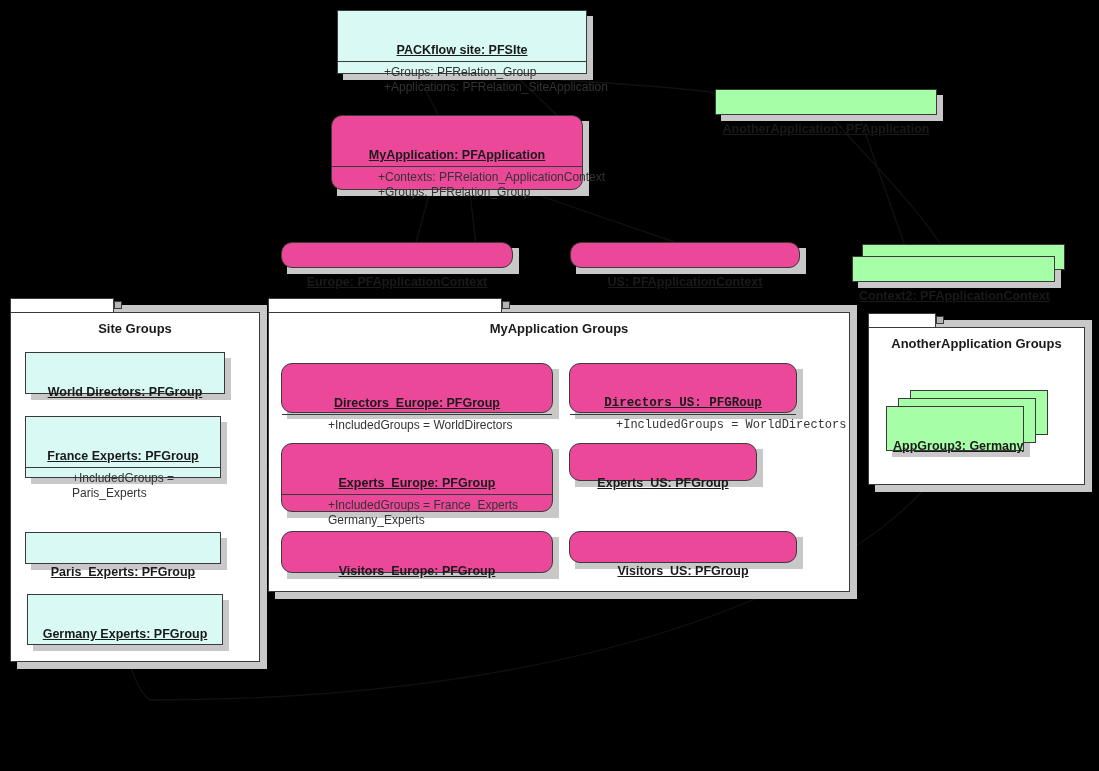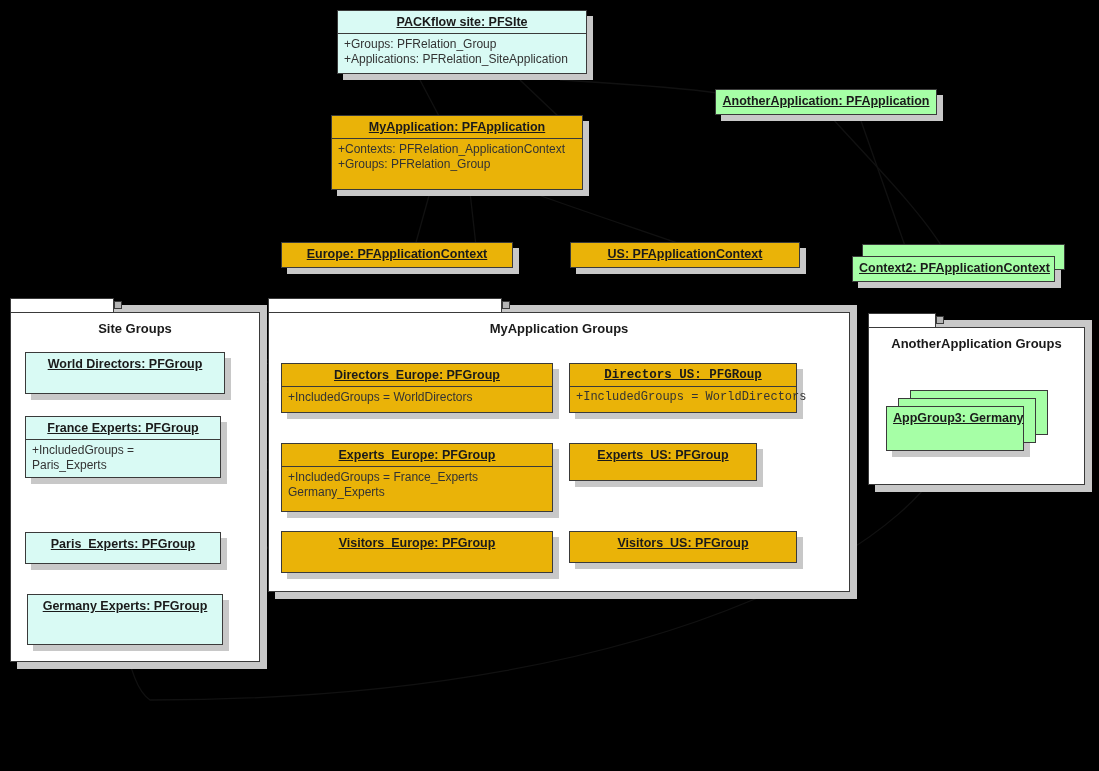--- a/index.html
+++ b/index.html
@@ -52,36 +52,38 @@
   }
   .node .title {
     text-align: center;
     font-size: 12.5px;
     font-weight: bold;
     color: #1a1a1a;
     padding: 4px 6px 4px 6px;
     text-decoration: underline;
     white-space: nowrap;
     box-sizing: border-box;
+    margin-top: 28px;
   }
   .node.has-attrs .title {
     border-bottom: 1.5px solid #3a3a3a;
   }
   .node .attrs {
     font-size: 12px;
     color: #333333;
     padding: 3px 6px 4px 6px;
     line-height: 15px;
     box-sizing: border-box;
+    margin-left: 40px;
   }
   .node .attrs div { white-space: nowrap; }
 
   
   .cyan  .body { background: #d9faf4; }
-  .yellow .body { background: #eab308; }
+  .yellow .body { background: #ec4899; border-radius: 11px; }
   .green .body { background: #a6ffa6; }
 
   
   .stack .layer {
     position: absolute;
     border: 1.5px solid #3a3a3a;
     box-sizing: border-box;
   }
 
   

